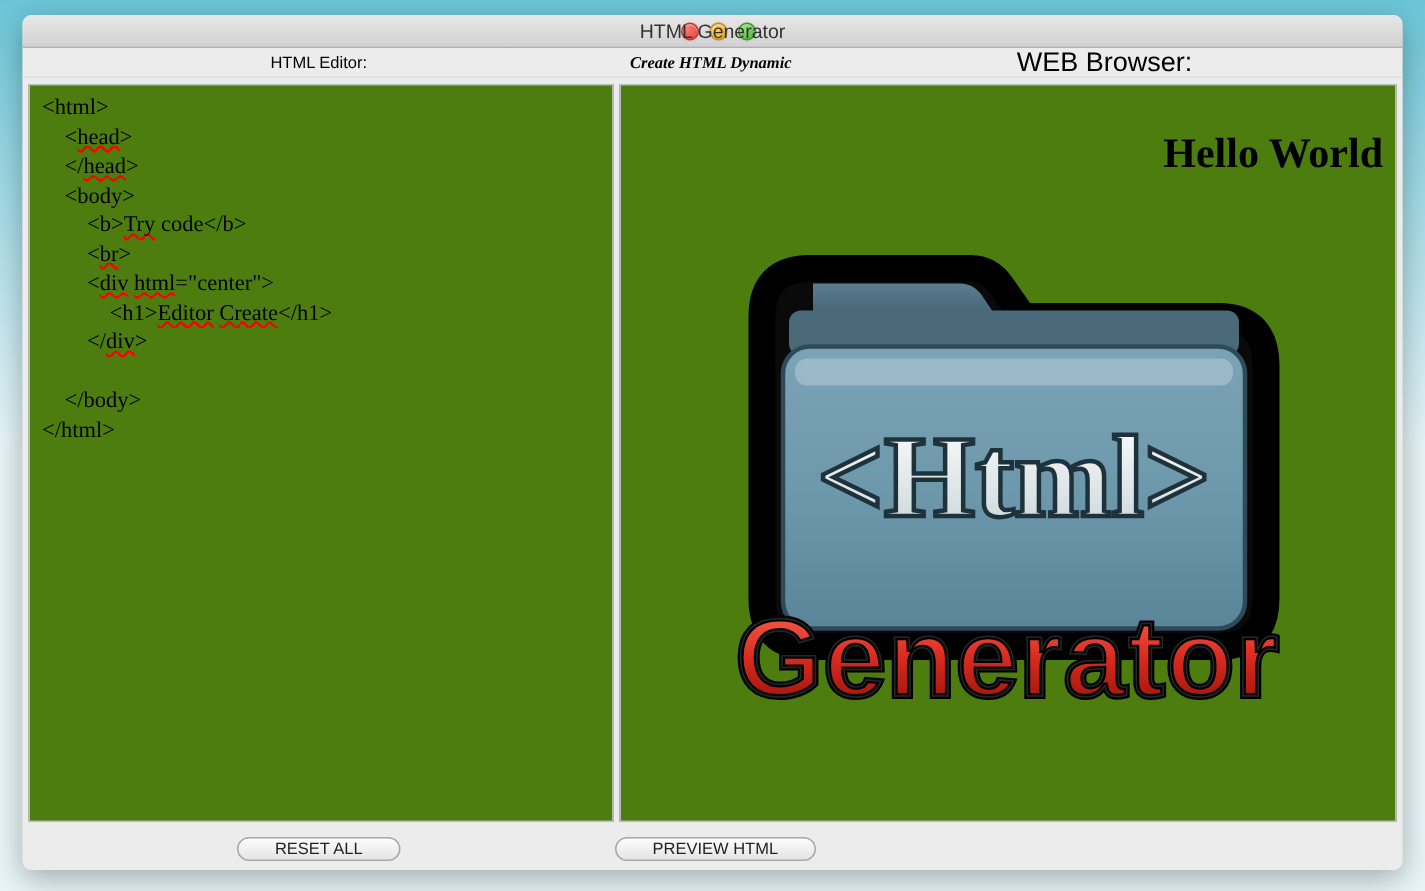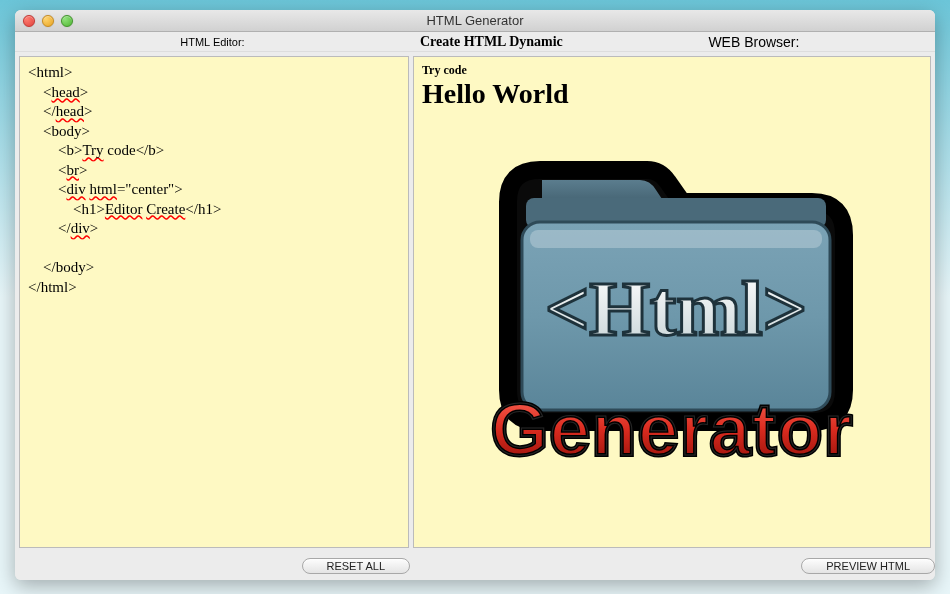--- a/index.html
+++ b/index.html
@@ -23,20 +23,21 @@
       display: flex;
       flex-direction: column;
     }
     .titlebar {
       height: 22px;
       background: linear-gradient(to bottom, #e8e8e8, #d1d1d1);
       border-bottom: 1px solid #b0b0b0;
       display: flex;
       align-items: center;
       position: relative;
+      justify-content: center;
     }
     .traffic-lights {
       display: flex;
       gap: 7px;
       padding-left: 8px;
     }
     .traffic-light {
       width: 12px;
       height: 12px;
       border-radius: 50%;
@@ -61,41 +62,42 @@
       border-bottom: 1px solid #ddd;
     }
     .header-left {
       flex: 0 0 395px;
       text-align: center;
       font-size: 11px;
       color: #000;
     }
     .header-center {
       flex: 0 0 auto;
+      font-style: italic;
       font-family: Georgia, serif;
-      font-size: 14px;
+      font-size: 11px;
       font-weight: bold;
       color: #000;
       padding: 0 10px;
     }
     .header-right {
       flex: 1;
       text-align: center;
-      font-size: 14px;
+      font-size: 18px;
       color: #000;
     }
     .content {
       flex: 1;
       display: flex;
       background: #ececec;
       padding: 4px;
       gap: 4px;
     }
     .pane {
-      background: #fef9c3;
+      background: #4d7c0f;
       border: 1px solid #bbb;
       display: flex;
       flex-direction: column;
       overflow: hidden;
     }
     .pane-left { flex: 0 0 390px; }
     .pane-right { flex: 1; }
     .editor-area {
       flex: 1;
       padding: 6px 8px;
@@ -118,47 +120,47 @@
     }
     .browser-area .trycode {
       font-family: "Times New Roman", serif;
       font-weight: bold;
       font-size: 12px;
     }
     .browser-area .hw {
       font-family: "Times New Roman", serif;
       font-weight: bold;
       font-size: 28px;
-      text-align: left;
-      margin-top: 0;
+      text-align: right;
+      margin-top: 24px;
     }
     .logo-wrap {
       margin-top: 30px;
       display: flex;
       justify-content: center;
     }
     .logo {
       width: 400px;
       height: 340px;
     }
     .footer-row {
       height: 28px;
       background: #ececec;
       display: flex;
       align-items: center;
     }
     .footer-left {
       flex: 0 0 395px;
       display: flex;
-      justify-content: flex-end;
+      justify-content: center;
     }
     .footer-right {
       flex: 1;
       display: flex;
-      justify-content: flex-end;
+      justify-content: flex-start;
     }
     .mac-button {
       font-size: 11px;
       padding: 1px 24px;
       border-radius: 12px;
       background: linear-gradient(to bottom, #fdfdfd, #e4e4e4);
       border: 1px solid #a8a8a8;
       color: #222;
       cursor: pointer;
       box-shadow: 0 1px 0 rgba(255,255,255,0.6) inset;
@@ -196,21 +198,20 @@
         &lt;<span class="spellwave">div</span> <span class="spellwave">html</span>="center"&gt;
             &lt;h1&gt;<span class="spellwave">Editor</span> <span class="spellwave">Create</span>&lt;/h1&gt;
         &lt;/<span class="spellwave">div</span>&gt;
 
     &lt;/body&gt;
 &lt;/html&gt;</div>
     </div>
 
     <div class="pane pane-right">
       <div class="browser-area">
-        <div class="trycode">Try code</div>
         <div class="hw">Hello World</div>
         <div class="logo-wrap">
           <svg class="logo" viewBox="0 0 400 340">
             <defs>
               <linearGradient id="fgrad" x1="0" y1="0" x2="0" y2="1">
                 <stop offset="0" stop-color="#7ba3b6"></stop>
                 <stop offset="0.5" stop-color="#6e98ab"></stop>
                 <stop offset="1" stop-color="#5a8599"></stop>
               </linearGradient>
               <linearGradient id="tabgrad" x1="0" y1="0" x2="0" y2="1">

